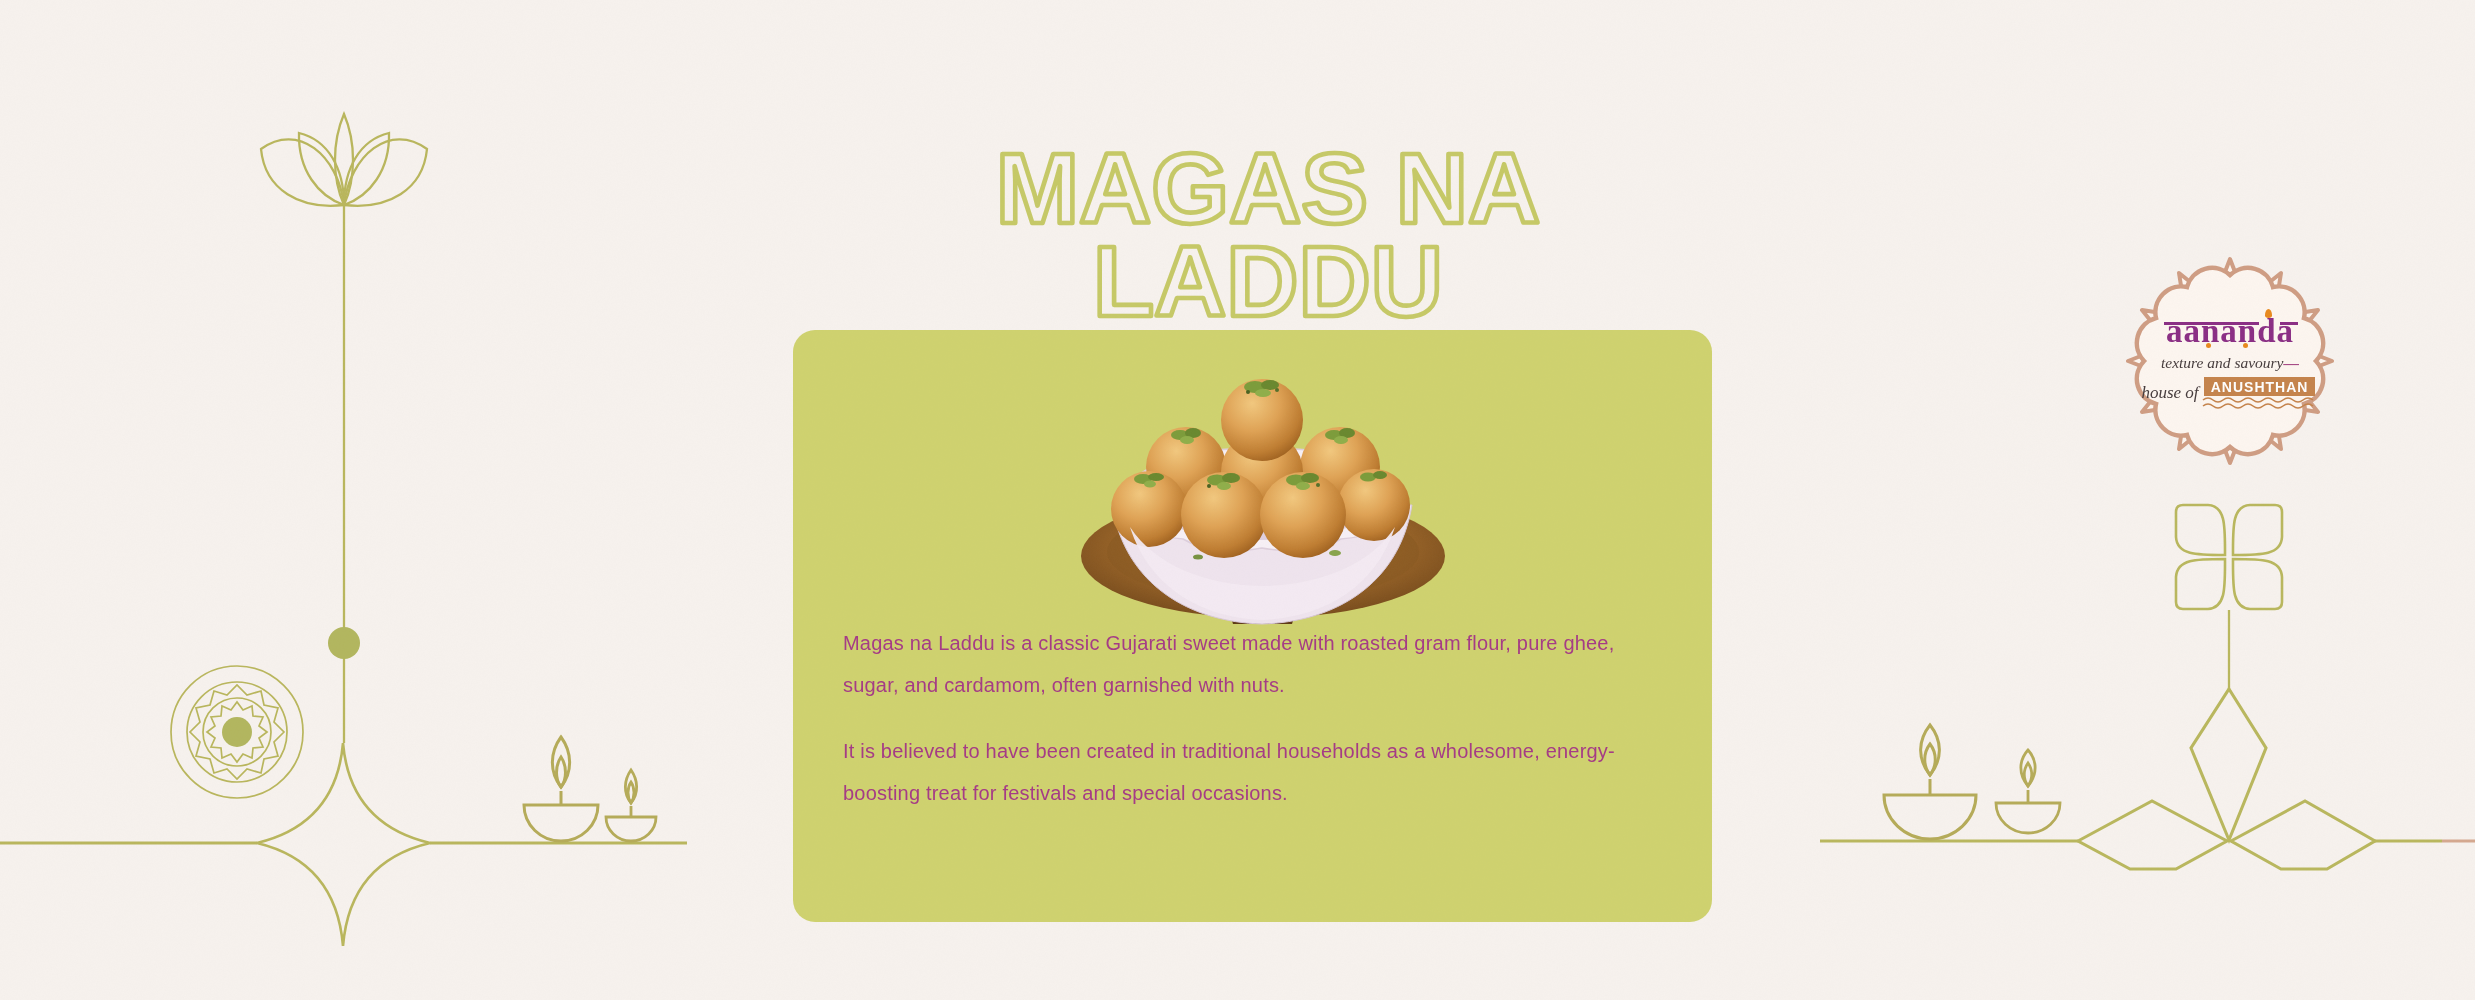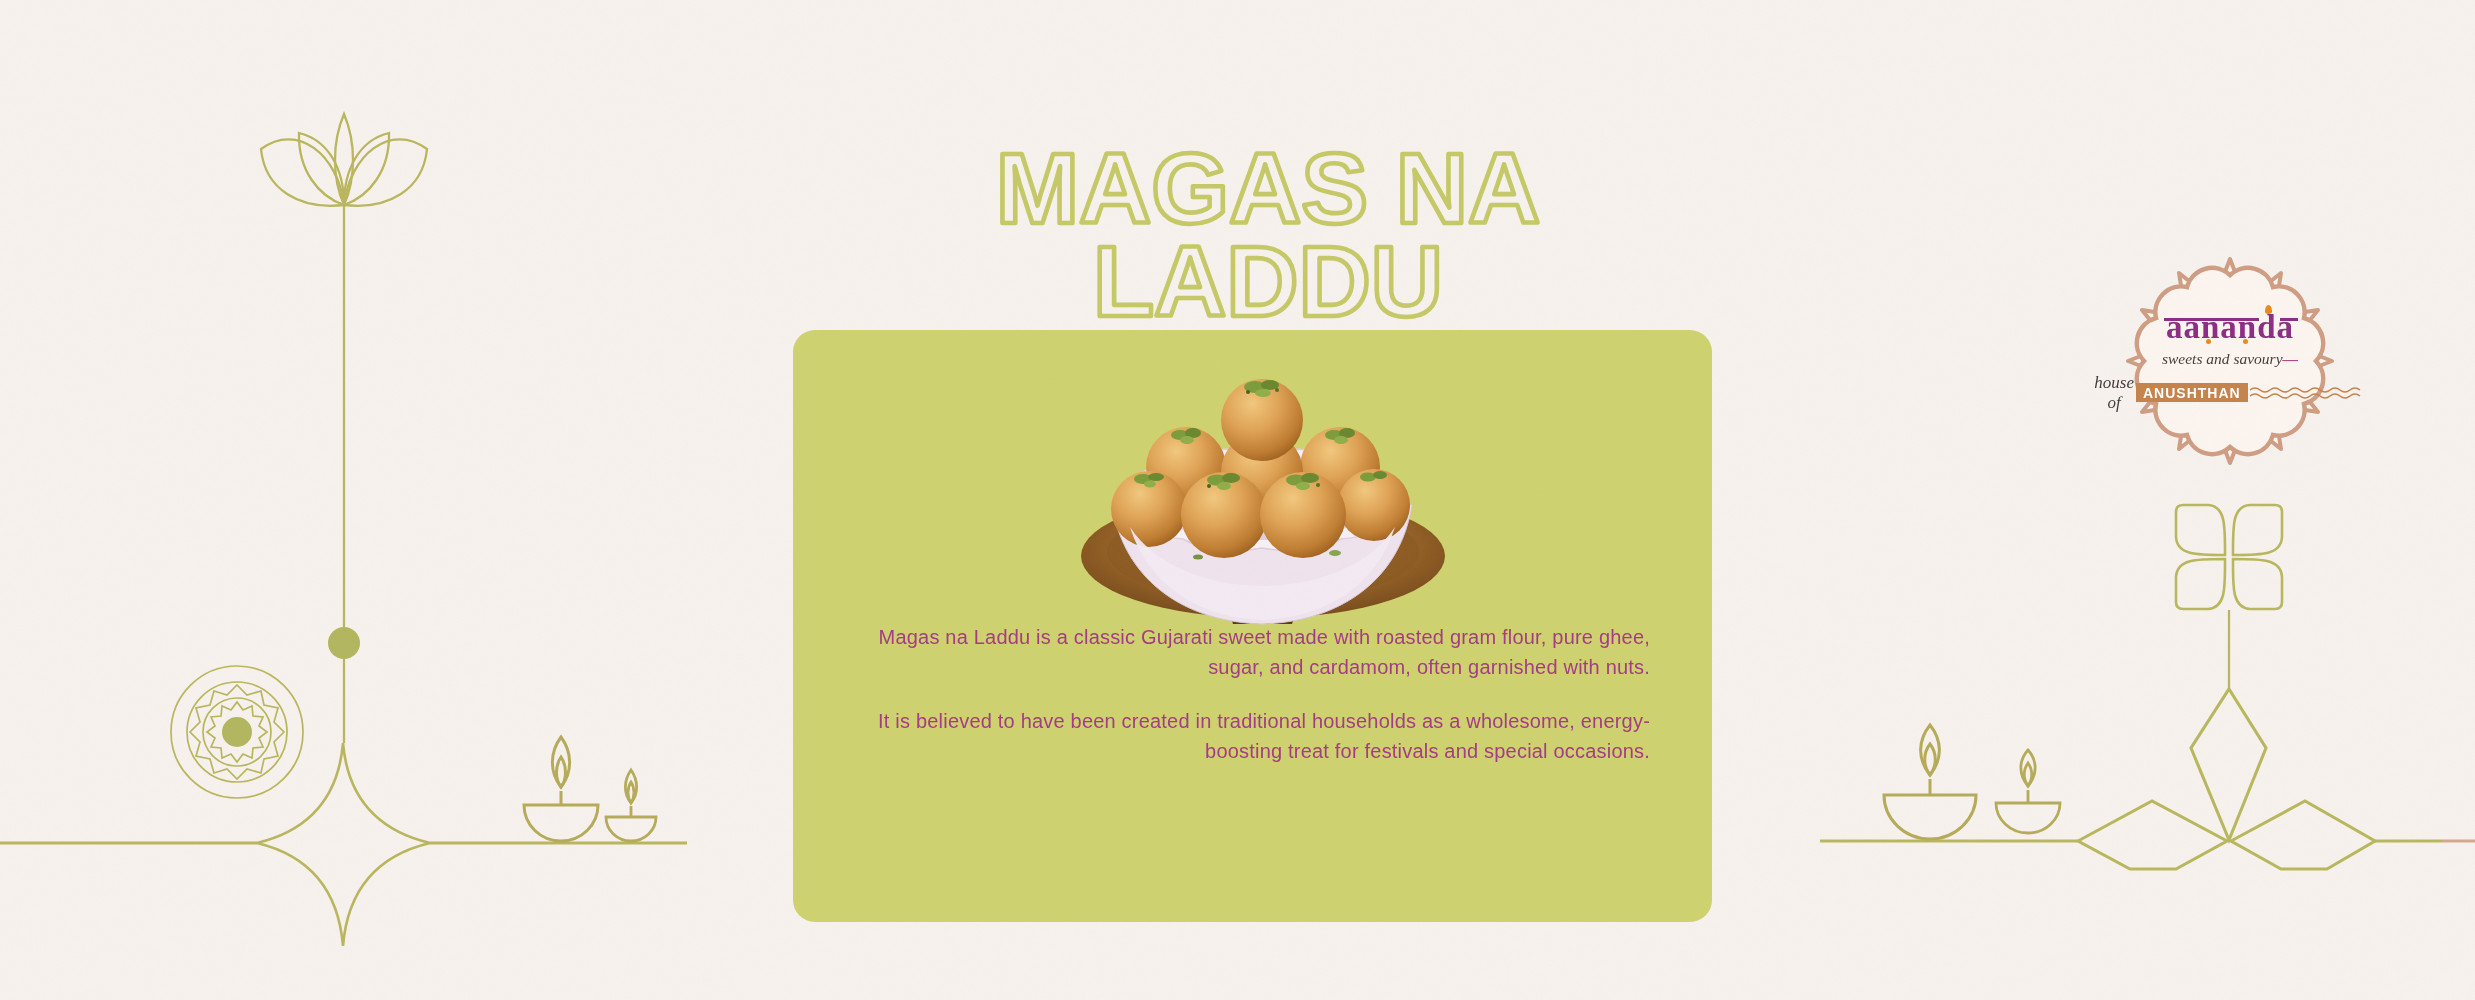--- a/index.html
+++ b/index.html
@@ -13,22 +13,22 @@
   #texture{position:absolute;left:0;top:0;width:2475px;height:1000px;opacity:.06;pointer-events:none;z-index:50;}
   
   #title-svg{left:898px;top:90px;z-index:5;}
   
   #card{
     left:793px;top:330px;width:919px;height:592px;
     background:#cfd26e;border-radius:22px;z-index:2;
   }
   #card-text{
     position:absolute;left:50px;right:62px;top:292px;
-    text-align:right;color:#a53a85;
-    font-size:20px;line-height:30px;letter-spacing:.2px;
+    text-align:left;color:#a53a85;
+    font-size:20px;line-height:42px;letter-spacing:.2px;
   }
   #card-text p{margin:0;}
   #card-text p + p{margin-top:24px;}
   #laddu-svg{position:absolute;left:277px;top:15px;}
   
   #decor-svg{left:0;top:0;z-index:1;}
   
   #logo-frame{left:2125px;top:256px;z-index:6;}
   #logo-text{
     left:2125px;top:256px;width:210px;height:210px;z-index:7;
@@ -48,21 +48,21 @@
   .brand .dot1{left:31%;} .brand .dot2{left:60%;}
   .tagline{
     font-family:"Liberation Serif", serif;font-style:italic;
     font-size:15.5px;color:#453b3c;margin-top:3px;white-space:nowrap;
   }
   .tagline .dash{color:#a03c7e;font-weight:bold;}
   .house-row{
     display:flex;align-items:center;gap:2px;margin-top:5px;
     font-family:"Liberation Serif", serif;font-style:italic;font-size:17px;color:#453b3c;
   }
-  .house-box-wrap{display:flex;flex-direction:row;align-items:center;}
+  .house-box-wrap{display:flex;flex-direction:column;align-items:center;}
   .house-box{
     font-family:"Liberation Sans", sans-serif;font-style:normal;font-weight:bold;
     font-size:14px;letter-spacing:1px;color:#fff;background:#c5834b;padding:2px 7px 1px 7px;
   }
   .squiggle{display:block;margin-top:1px;}
 </style>
 </head>
 <body>
 
 <svg id="title-svg" class="abs" width="740" height="270" viewBox="0 0 740 270">
@@ -258,21 +258,21 @@
 
 <div id="logo-text" class="abs">
   <span class="brand">
     <span class="bar1"></span>
     <span class="bar2"></span>
     <span class="flame"></span>
     <span class="dot1"></span>
     <span class="dot2"></span>
     <span>aananda</span>
   </span>
-  <span class="tagline"><span>sweets and savoury</span><span class="dash">—</span></span>
+  <span class="tagline"><span>texture and savoury</span><span class="dash">—</span></span>
   <span class="house-row">
     <span>house of</span>
     <span class="house-box-wrap">
       <span class="house-box">ANUSHTHAN</span>
       <svg class="squiggle" width="118" height="12" viewBox="0 0 118 12">
         <g fill="none" stroke="#c5834b" stroke-width="1.6">
           <path d="M2,3 q5,-4 10,0 t10,0 t10,0 t10,0 t10,0 t10,0 t10,0 t10,0 t10,0 t10,0 t10,0"></path>
           <path d="M2,9 q5,-4 10,0 t10,0 t10,0 t10,0 t10,0 t10,0 t10,0 t10,0 t10,0 t10,0 t10,0"></path>
         </g>
       </svg>

